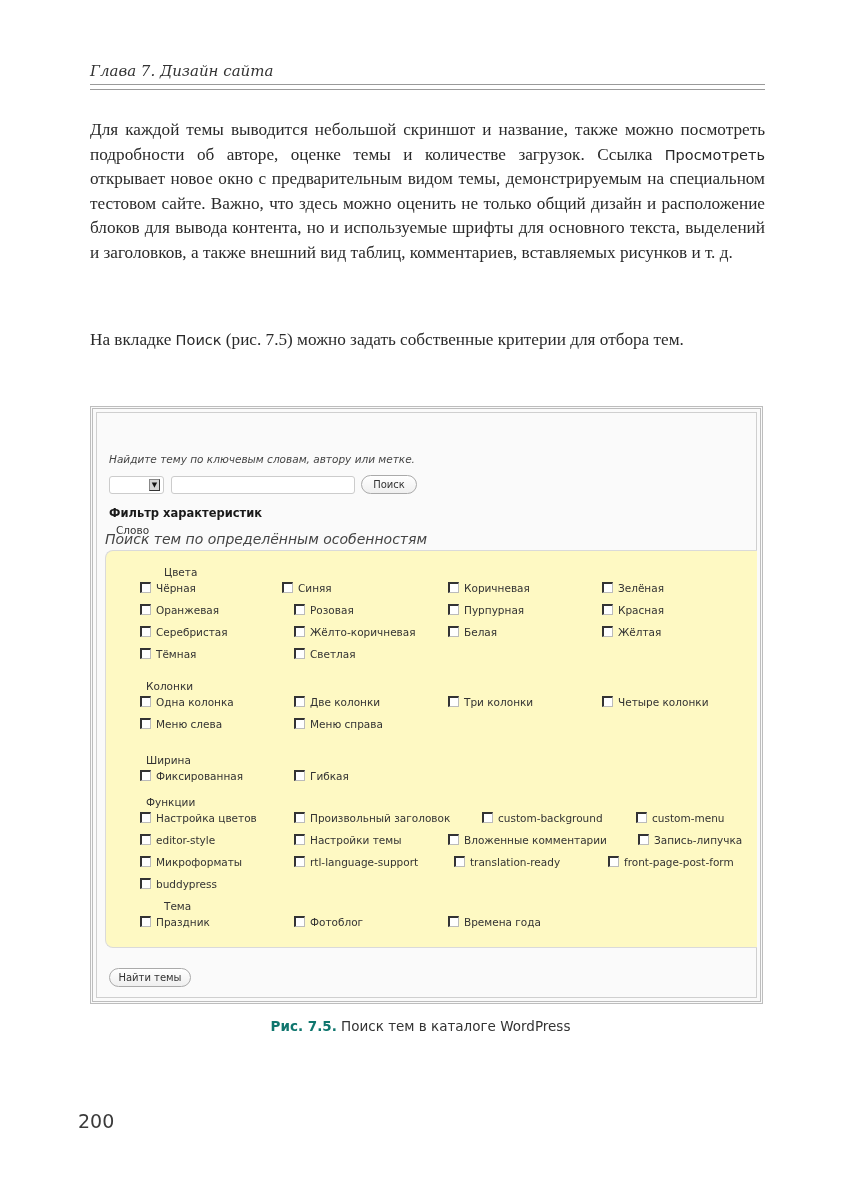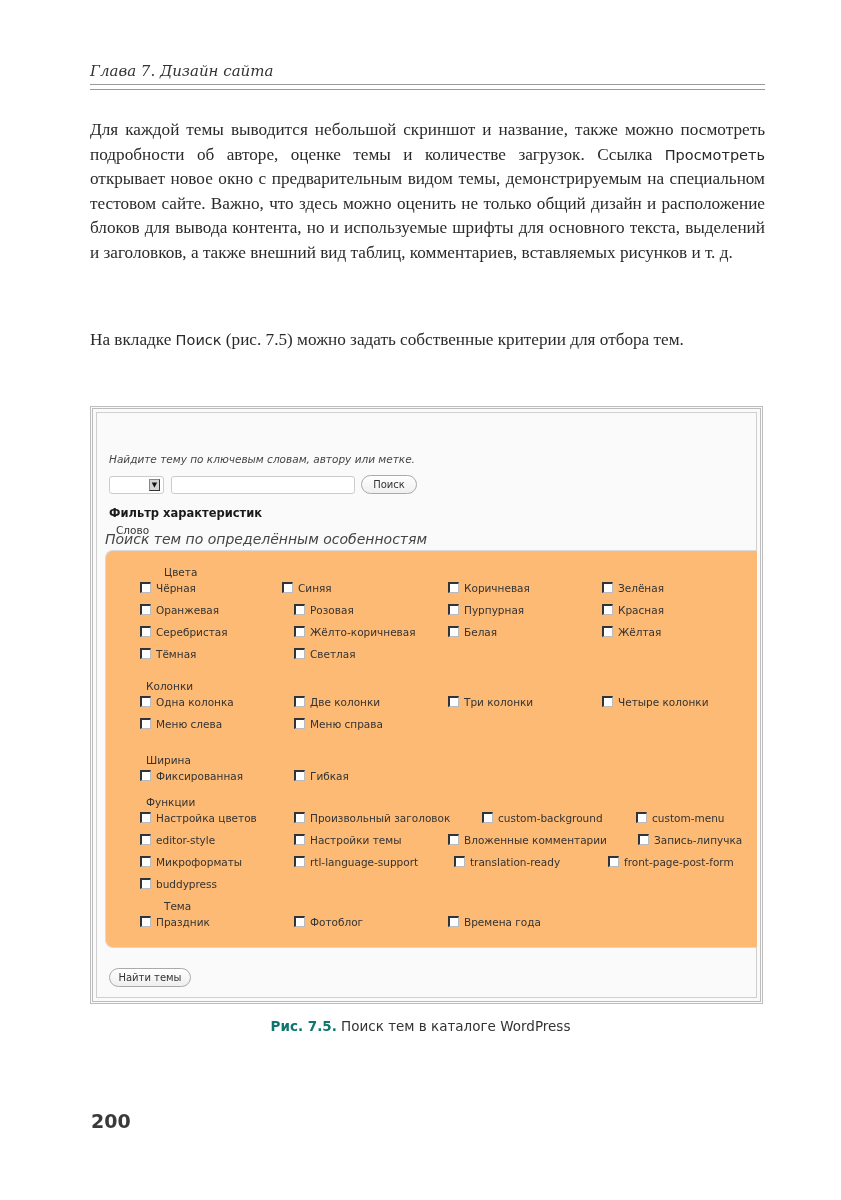--- a/index.html
+++ b/index.html
@@ -38,33 +38,33 @@
     background: #d4d4d4; border: 1px solid #888; border-right-color: #333; border-bottom-color: #333;
     box-sizing: border-box; font-size: 7px; line-height: 10px; text-align: center; color: #111; }
   .text-input { position: absolute; left: 62px; top: 0; width: 184px; height: 18px; border: 1px solid #ccc;
     border-radius: 3px; background: #fff; box-sizing: border-box; }
   .btn { position: absolute; height: 19px; border: 1px solid #aaa; border-radius: 10px;
     background: linear-gradient(#ffffff, #efefef); box-sizing: border-box; text-align: center;
     line-height: 17px; font-size: 10px; color: #333; cursor: pointer; }
   .search-btn { left: 252px; top: -1px; width: 56px; }
   .filter-title { position: absolute; left: 12px; top: 93px; font-weight: bold; font-size: 11.5px; color: #1a1a1a; }
   .hint2 { position: absolute; left: 8px; top: 118px; font-style: italic; color: #444; font-size: 14px; }
-  .filters-box { position: absolute; left: 8px; top: 137px; right: -1px; height: 396px; background: #fdba74;
+  .filters-box { position: absolute; left: 8px; top: 137px; right: -1px; height: 396px; background: #fef9c3;
     border: 1px solid #dadada; border-right: none; border-radius: 8px 0 0 8px; }
   .group { position: absolute; left: 0; width: 100%; }
   .group-title { position: absolute; left: 58px; top: 0; color: #333; }
   .opt { position: absolute; white-space: nowrap; cursor: pointer; }
   .cb { display: inline-block; width: 8px; height: 8px; border: 1px solid #bbb; border-left: 2px solid #333;
     border-top: 2px solid #333; background: #fff; margin-right: 5px; vertical-align: -1px; }
   .find-btn { left: 12px; top: 555px; width: 82px; }
   .caption { position: absolute; left: 0; width: 841px; top: 1018px; text-align: center;
     font-family: "DejaVu Sans", sans-serif; font-size: 13.5px; color: #333; }
   .caption b { font-weight: bold; color: #0f766e; }
-  .page-number { position: absolute; left: 91px; top: 1110px; font-family: "DejaVu Sans", sans-serif;
-    font-weight: bold; font-size: 19px; color: #3a3a3a; }
+  .page-number { position: absolute; left: 78px; top: 1110px; font-family: "DejaVu Sans", sans-serif;
+    font-weight: normal; font-size: 19px; color: #3a3a3a; }
 </style>
 </head>
 <body>
 
 <div class="running-head">Глава 7. Дизайн сайта</div>
 <div class="head-rule"></div>
 
 <div class="body-text p1"><span>Для каждой темы выводится небольшой скриншот и название, также можно посмотреть подробности об авторе, оценке темы и количестве загрузок. Ссылка </span><span class="sans-inline">Просмотреть</span><span> открывает новое окно с предварительным видом темы, демонстрируемым на специальном тестовом сайте. Важно, что здесь можно оценить не только общий дизайн и расположение блоков для вывода контента, но и используемые шрифты для основного текста, выделений и заголовков, а также внешний вид таблиц, комментариев, вставляемых рисунков и т. д.</span></div>
 
 <div class="body-text p2"><span>На вкладке </span><span class="sans-inline">Поиск</span><span> (рис. 7.5) можно задать собственные критерии для отбора тем.</span></div>

